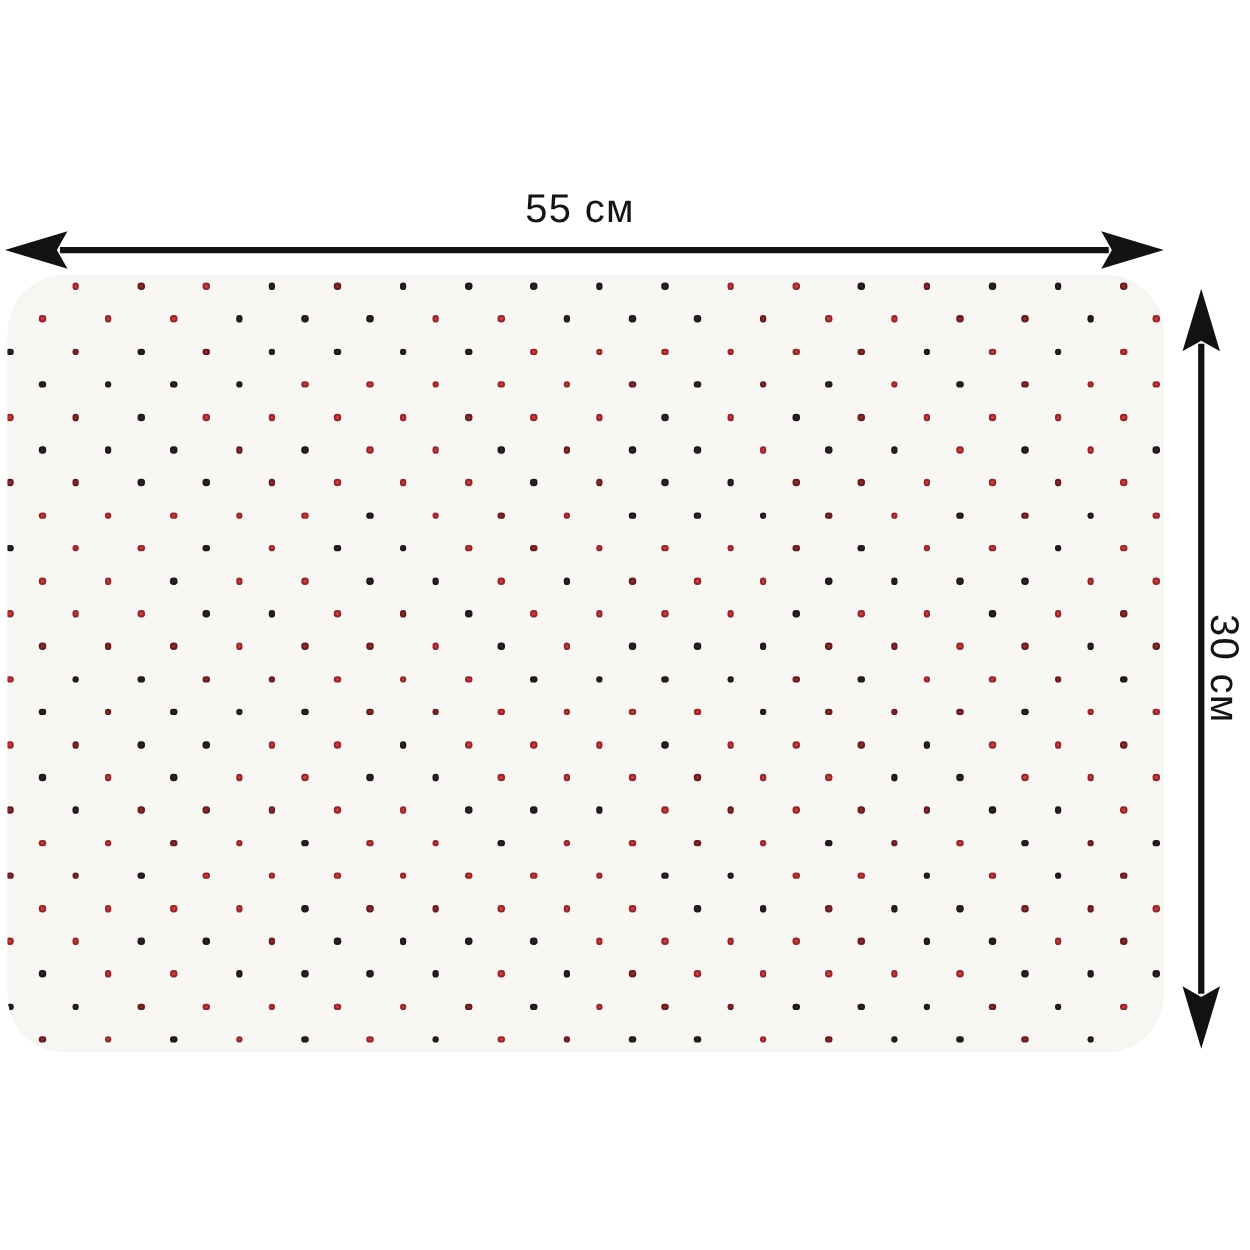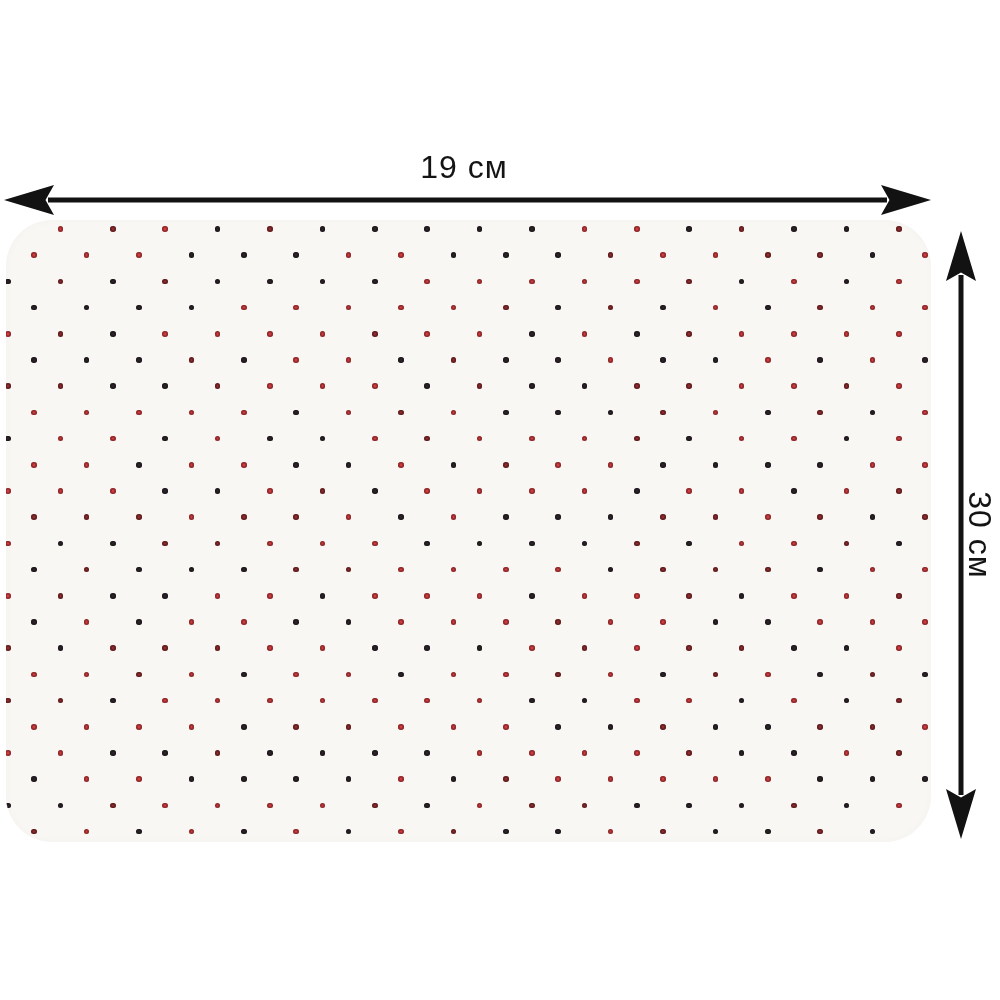--- a/index.html
+++ b/index.html
@@ -480,17 +480,17 @@
       <polygon class="arrow-head" points="4,200 54,185 45.5,200 54,215"></polygon>
       <polygon class="arrow-head" points="931,200 881,185 889.5,200 881,215"></polygon>
     </g>
     <g>
       <line class="arrow-line" x1="961" y1="275" x2="961" y2="795"></line>
       <polygon class="arrow-head" points="961,231 946,281 961,272.5 976,281"></polygon>
       <polygon class="arrow-head" points="961,839 946,789 961,797.5 976,789"></polygon>
     </g>
   </svg>
 
-  <div class="dim-label width-label">19 см</div>
+  <div class="dim-label width-label">55 см</div>
 
   <div class="dim-label height-label">30 см</div>
 
 </div>
 
 </body></html>

